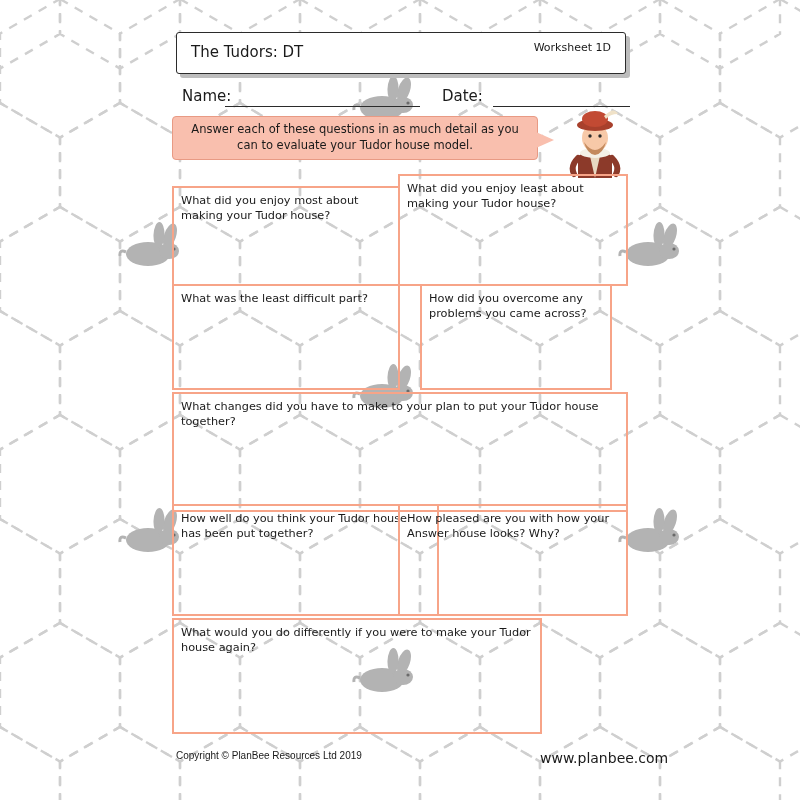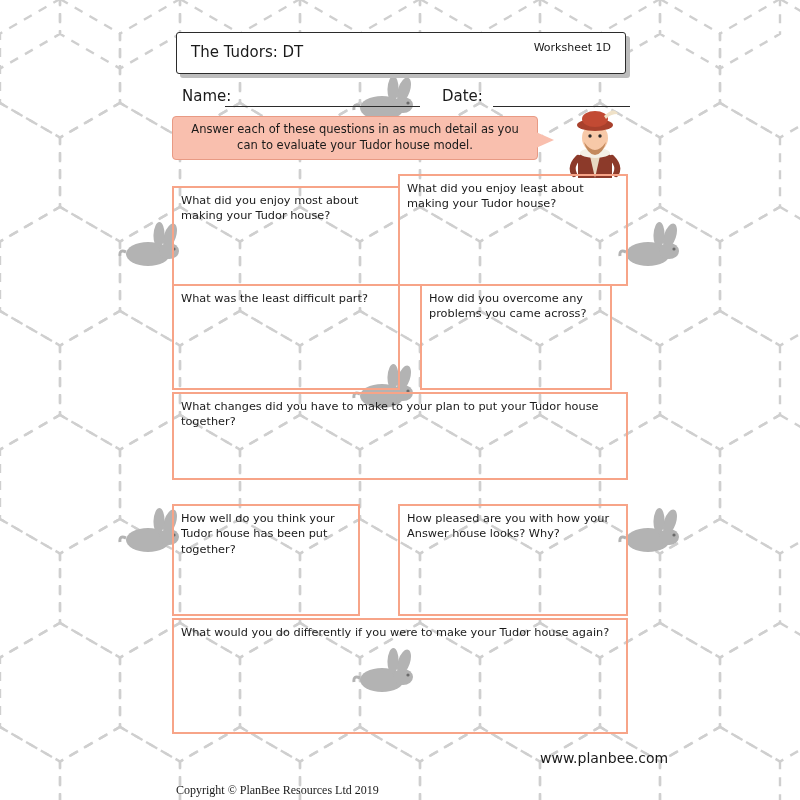--- a/index.html
+++ b/index.html
@@ -165,24 +165,23 @@
     line-height: 1.35;
     color: #1a1a1a;
     font-family: "DejaVu Sans", sans-serif;
   }
 
   
   .footer-left {
     position: absolute;
     left: 176px;
     top: 750px;
-    font-size: 12px;
-    color: #1a1a1a;
-    font-family: Liberation Serif, serif;
-    margin-top: 33px;
+    font-size: 10px;
+    color: #1a1a1a;
+    font-family: Liberation Sans, sans-serif;
   }
   .footer-right {
     position: absolute;
     left: 540px;
     top: 750px;
     font-size: 14px;
     color: #1a1a1a;
     font-family: "DejaVu Sans", sans-serif;
   }
 </style>
@@ -386,33 +385,33 @@
     </div>
 
     <div class="box" style="left:172px; top:284px; width:228px; height:106px;">
       <div class="q">What was the least difficult part?</div>
     </div>
 
     <div class="box" style="left:420px; top:284px; width:192px; height:106px;">
       <div class="q">How did you overcome any problems you came across?</div>
     </div>
 
-    <div class="box" style="left:172px; top:392px; width:456px; height:88px;">
+    <div class="box" style="left:172px; top:392px; width:456px; height:120px;">
       <div class="q">What changes did you have to make to your plan to put your Tudor house together?</div>
     </div>
 
-    <div class="box" style="left:172px; top:504px; width:188px; height:112px;">
+    <div class="box" style="left:172px; top:504px; width:267px; height:112px;">
       <div class="q">How well do you think your Tudor house has been put together?</div>
     </div>
 
     <div class="box" style="left:398px; top:504px; width:230px; height:112px;">
       <div class="q">How pleased are you with how your Answer house looks? Why?</div>
     </div>
 
-    <div class="box" style="left:172px; top:618px; width:456px; height:116px;">
+    <div class="box" style="left:172px; top:618px; width:370px; height:116px;">
       <div class="q">What would you do differently if you were to make your Tudor house again?</div>
     </div>
 
     <div class="footer-left">Copyright © PlanBee Resources Ltd 2019</div>
     <div class="footer-right">www.planbee.com</div>
 
   </div>
 </div>
 
 </body></html>

